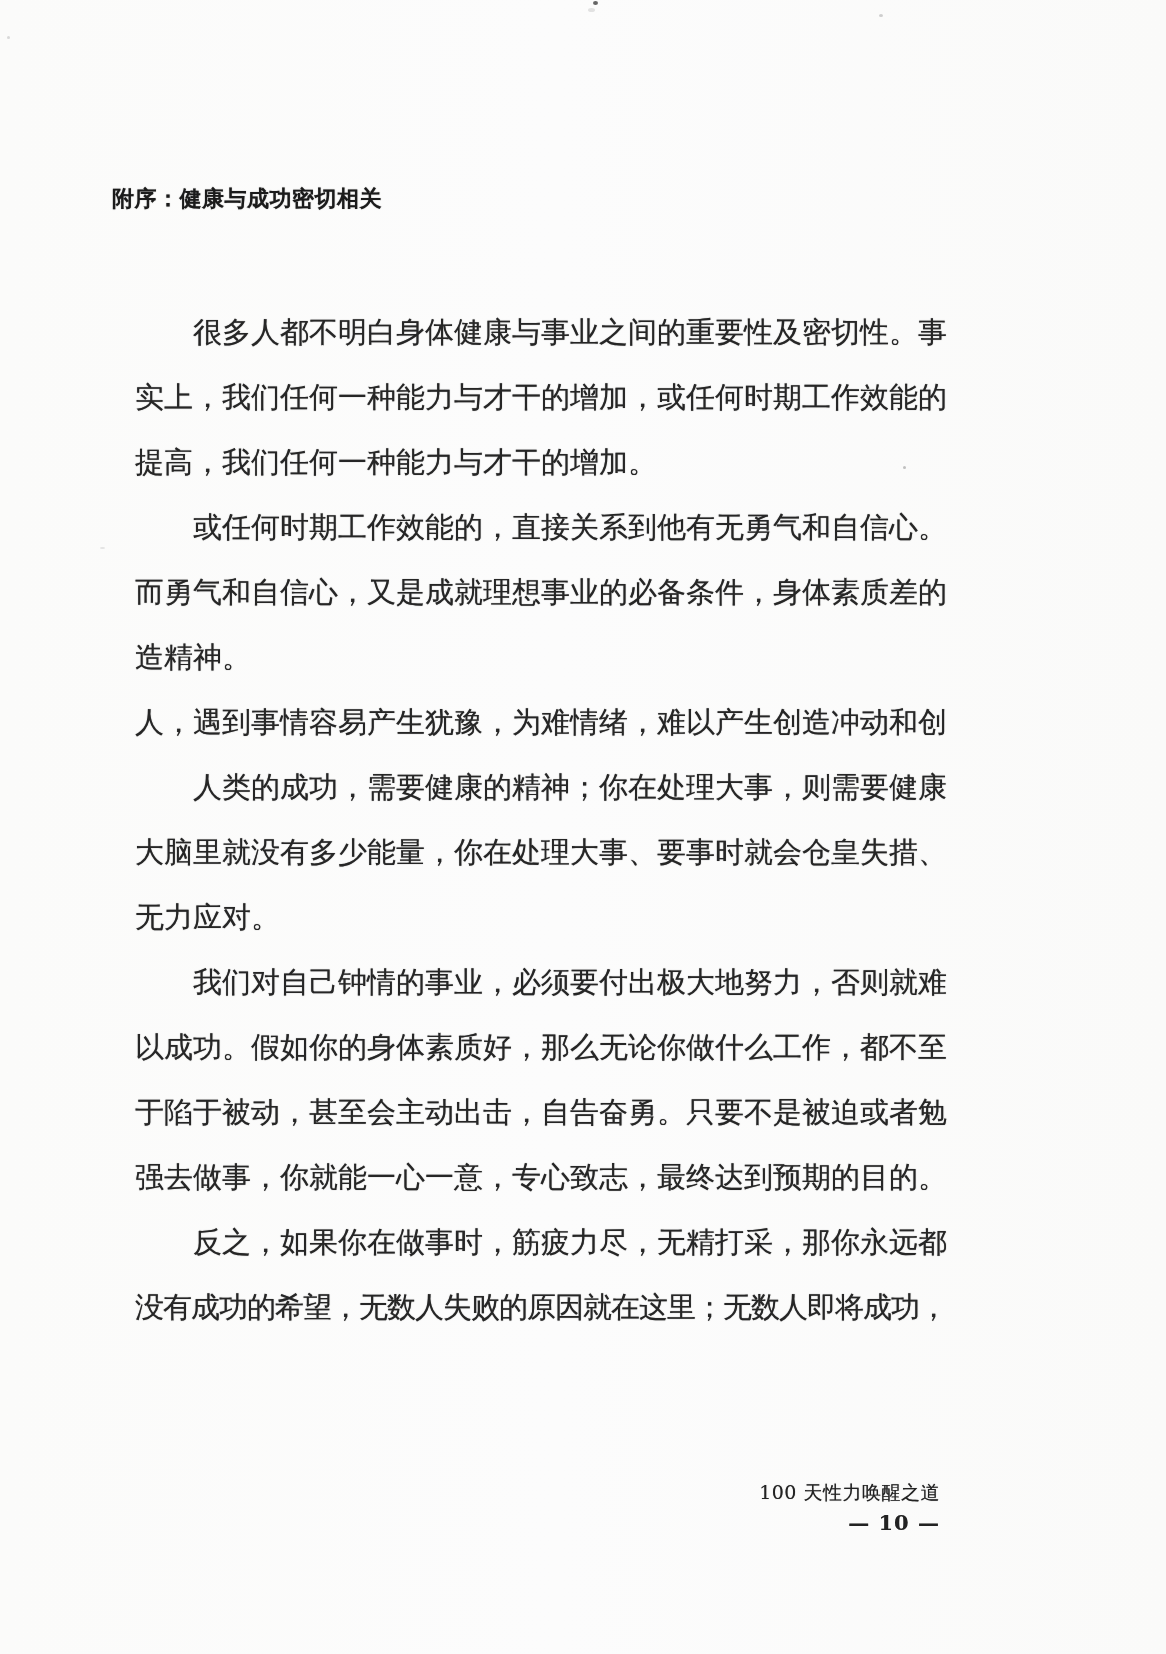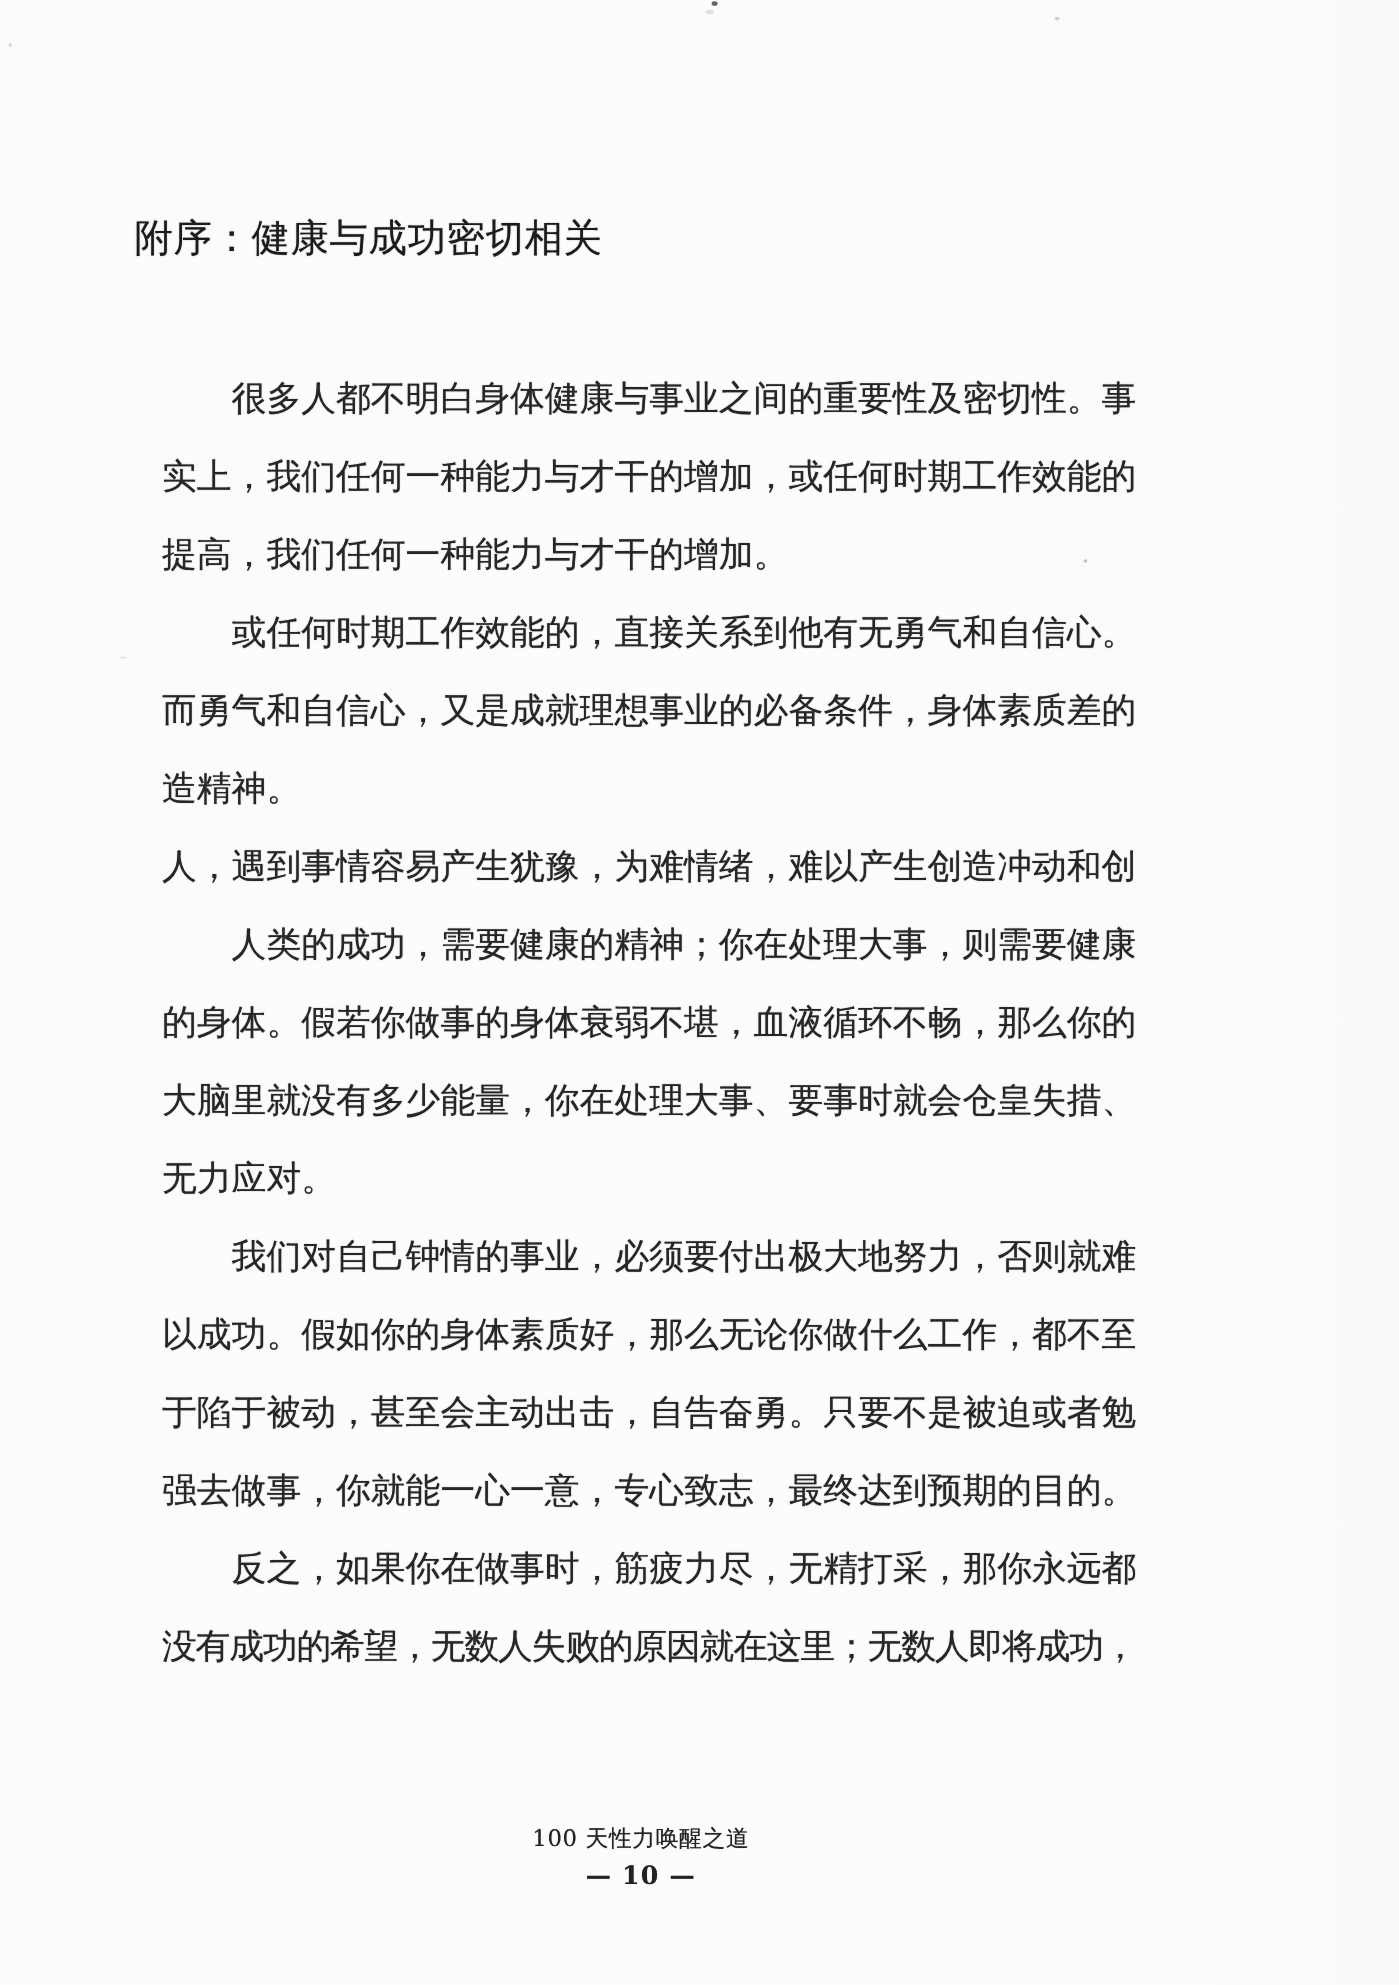--- a/index.html
+++ b/index.html
@@ -13,23 +13,23 @@
     height: 1654px;
     background: linear-gradient(90deg, #fbfbfa 0%, #fcfcfc 48%, #fafaf9 100%);
     overflow: hidden;
     font-family: "DejaVu Serif", "Liberation Serif", serif;
   }
   .doc-title {
     position: absolute;
     left: 112px;
     top: 181px;
     margin: 0;
-    font-size: 32px;
+    font-size: 22px;
     line-height: 34px;
-    font-weight: normal;
+    font-weight: bold;
     color: #1b1b1b;
     letter-spacing: 0.5px;
     white-space: nowrap;
     text-shadow: 0 0 1px rgba(25,25,25,0.55);
   }
   .doc-body {
     position: absolute;
     left: 135px;
     top: 300px;
     width: 814px;
@@ -47,23 +47,22 @@
     text-indent: 58px;
   }
   .doc-body .line.tight {
     letter-spacing: -1px;
   }
   .page-footer {
     position: absolute;
     left: 128px;
     top: 1480px;
     width: 812px;
-    text-align: center;
+    text-align: right;
     color: #222222;
-    margin-top: 40px;
   }
   .footer-book-title {
     font-size: 19px;
     line-height: 24px;
     letter-spacing: 0.5px;
     text-shadow: 0 0 0.7px rgba(35,35,35,0.6);
   }
   .footer-page-number {
     font-size: 21px;
     line-height: 26px;
@@ -93,21 +92,20 @@
 
   <div class="doc-body" id="doc-body">
       <div class="line indent">很多人都不明白身体健康与事业之间的重要性及密切性。事</div>
       <div class="line">实上，我们任何一种能力与才干的增加，或任何时期工作效能的</div>
       <div class="line">提高，我们任何一种能力与才干的增加。</div>
       <div class="line indent">或任何时期工作效能的，直接关系到他有无勇气和自信心。</div>
       <div class="line">而勇气和自信心，又是成就理想事业的必备条件，身体素质差的</div>
       <div class="line">造精神。</div>
       <div class="line">人，遇到事情容易产生犹豫，为难情绪，难以产生创造冲动和创</div>
       <div class="line indent">人类的成功，需要健康的精神；你在处理大事，则需要健康</div>
-      <div class="line">的身体。假若你做事的身体衰弱不堪，血液循环不畅，那么你的</div>
       <div class="line">大脑里就没有多少能量，你在处理大事、要事时就会仓皇失措、</div>
       <div class="line">无力应对。</div>
       <div class="line indent">我们对自己钟情的事业，必须要付出极大地努力，否则就难</div>
       <div class="line">以成功。假如你的身体素质好，那么无论你做什么工作，都不至</div>
       <div class="line">于陷于被动，甚至会主动出击，自告奋勇。只要不是被迫或者勉</div>
       <div class="line">强去做事，你就能一心一意，专心致志，最终达到预期的目的。</div>
       <div class="line indent">反之，如果你在做事时，筋疲力尽，无精打采，那你永远都</div>
       <div class="line tight">没有成功的希望，无数人失败的原因就在这里；无数人即将成功，</div>
     </div>
 

